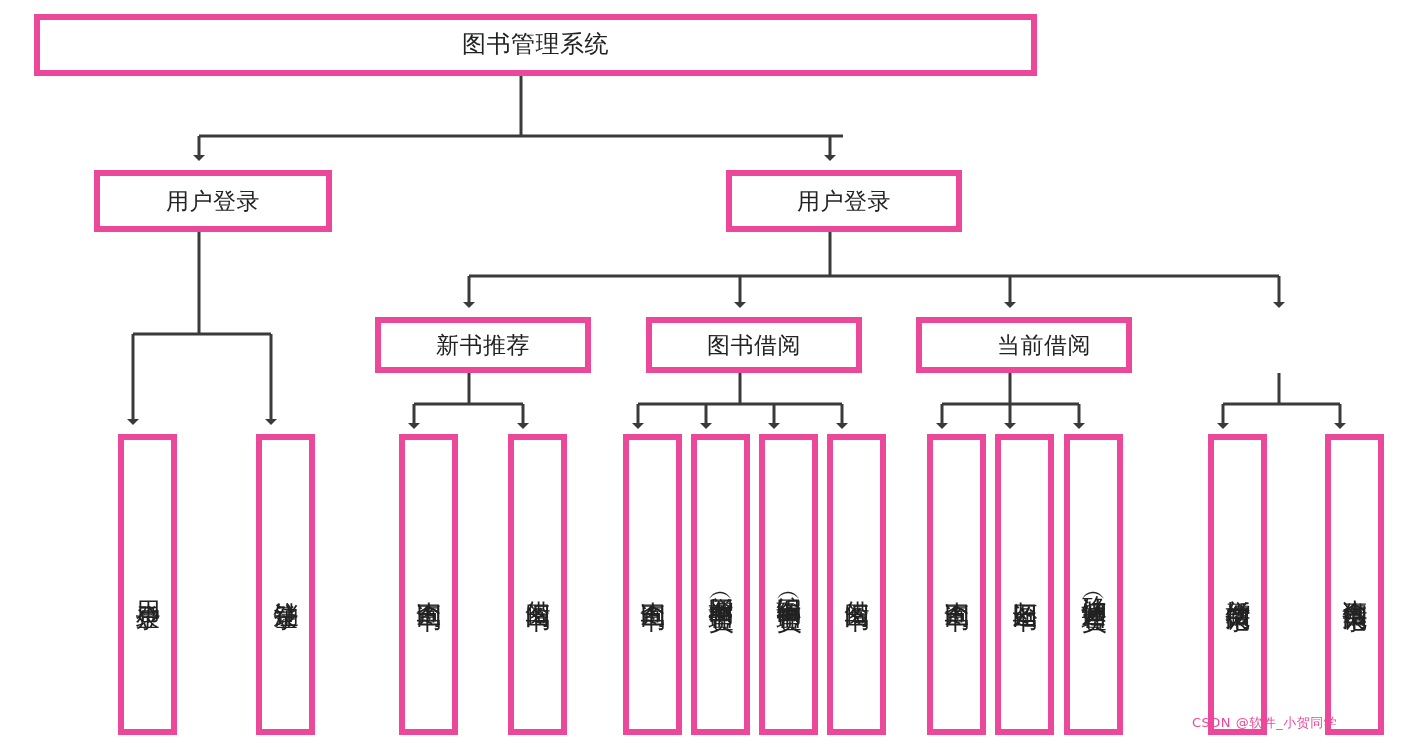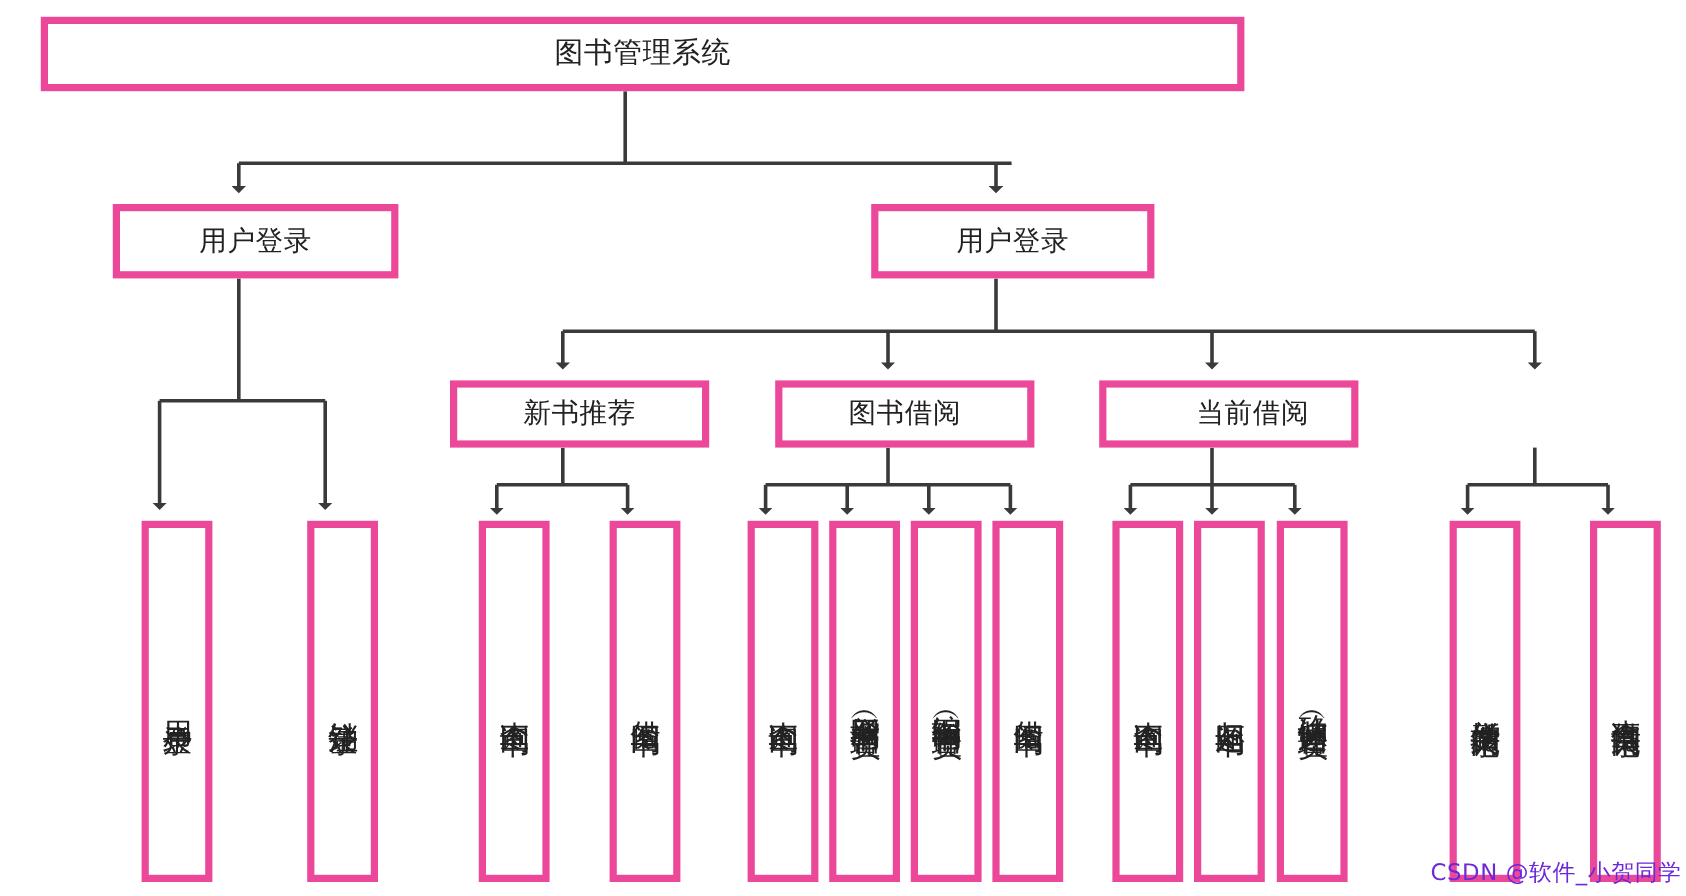--- a/index.html
+++ b/index.html
@@ -59,22 +59,22 @@
     text-orientation: upright;
     font-size: 25px;
     line-height: 1.12;
     letter-spacing: 2px;
     white-space: nowrap;
   }
   .watermark {
     position: absolute;
     left: 1192px;
     top: 714px;
-    font-size: 19px;
-    color: #6d28d9;
+    font-size: 13px;
+    color: #ec4899;
     white-space: nowrap;
     font-family: "DejaVu Sans", "Liberation Sans", sans-serif;
     letter-spacing: 0.5px;
   }
 </style>
 </head>
 <body>
 
 <div id="canvas">
 

